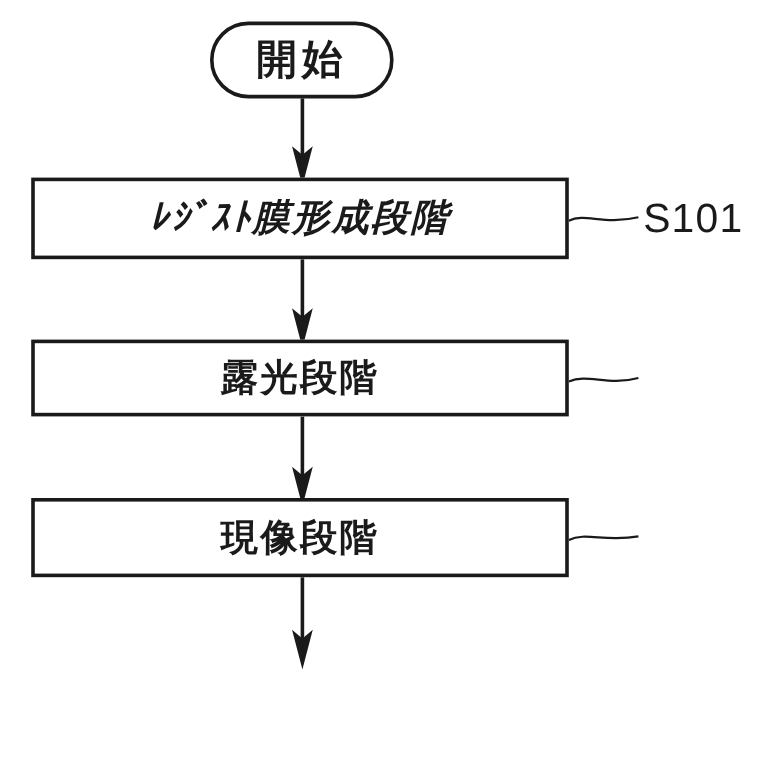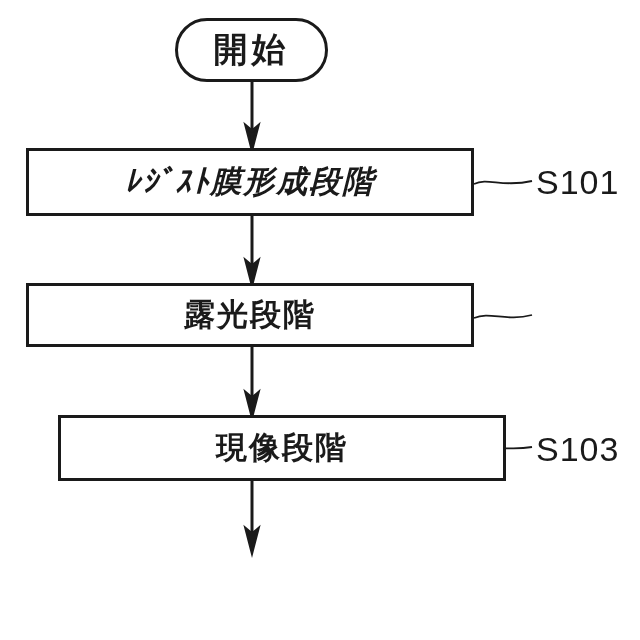--- a/index.html
+++ b/index.html
@@ -37,21 +37,21 @@
   .terminal.end   { left: 173px; top: 551px; width: 157px; height: 61px; }
   .step {
     left: 26px;
     width: 448px;
     font-size: 31px;
     font-weight: 700;
     letter-spacing: 2px;
   }
   .step.s1 { top: 148px; height: 68px; font-style: italic; }
   .step.s2 { top: 283px; height: 64px; }
-  .step.s3 { top: 415px; height: 66px; margin-left: 32px; }
+  .step.s3 { top: 415px; height: 66px; }
   .ref {
     position: absolute;
     left: 536px;
     width: 100px;
     font-size: 34px;
     font-weight: 400;
     letter-spacing: 1px;
     line-height: 40px;
   }
   .ref.r1 { top: 162px; }
@@ -96,16 +96,15 @@
   </div>
   <div class="ref r1">S101</div>
 
   <div class="node step s2">
     <span>露光段階</span>
   </div>
 
   <div class="node step s3">
     <span>現像段階</span>
   </div>
-  <div class="ref r3">S103</div>
 
 
 </div>
 
 </body></html>

